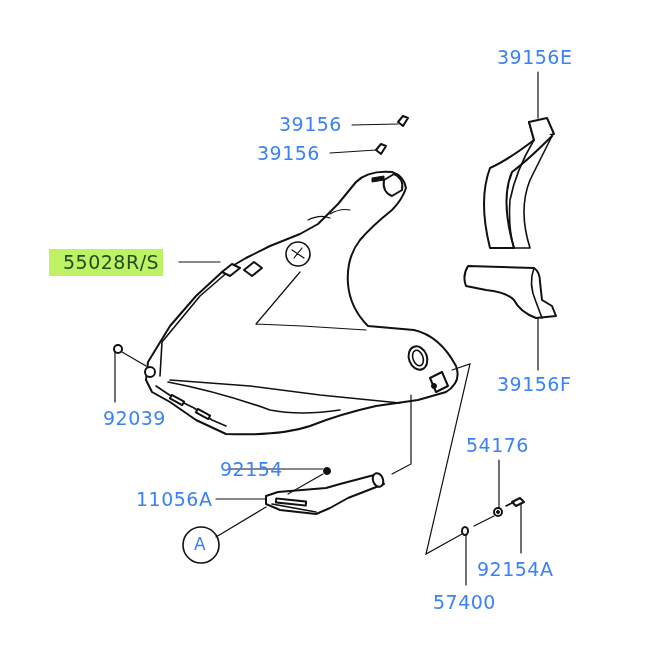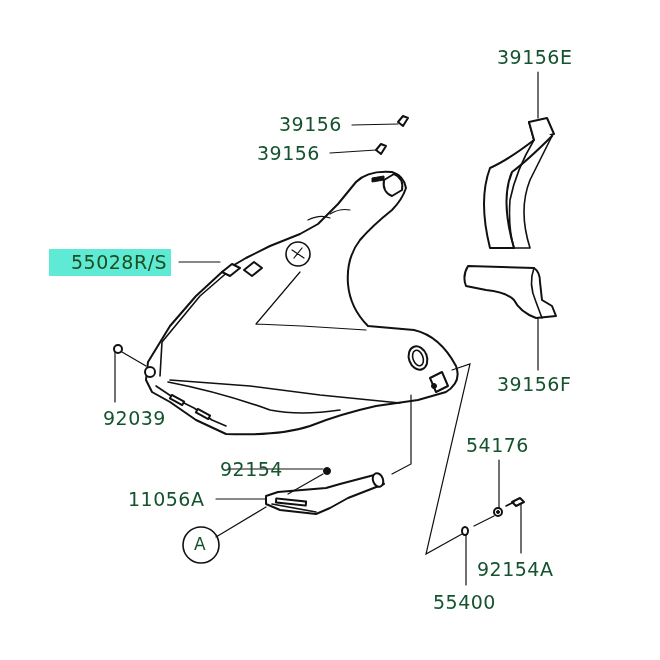--- a/index.html
+++ b/index.html
@@ -2,30 +2,30 @@
 <html><head>
   <meta charset="utf-8">
   <style>
     html, body { margin: 0; padding: 0; background: #ffffff; }
     body { width: 660px; height: 660px; position: relative; overflow: hidden; }
     #diagram { position: absolute; left: 0; top: 0; width: 660px; height: 660px; }
     .lbl {
       position: absolute;
       font-family: "DejaVu Sans", sans-serif;
       font-size: 19px;
-      color: #14532d;
+      color: #3b82f6;
       letter-spacing: 0.5px;
       white-space: nowrap;
       line-height: 1;
       font-weight: normal;
     }
     .hl {
-      background: #5eead4;
+      background: #bef264;
       color: #1e4d1e;
-      padding: 4px 4px 4px 22px;
+      padding: 4px 4px 4px 14px;
     }
     svg .o { fill: #ffffff; stroke: #111; stroke-width: 2; stroke-linejoin: round; stroke-linecap: round; }
     svg .l { fill: none; stroke: #111; stroke-width: 1.6; stroke-linecap: round; stroke-linejoin: round; }
     svg .t { fill: none; stroke: #111; stroke-width: 1.2; stroke-linecap: round; }
     svg .d { fill: #111; stroke: #111; stroke-width: 1; }
   </style>
 </head>
 <body>
 
 <div id="diagram">
@@ -128,18 +128,18 @@
   </svg>
 
   
   <div class="lbl hl" style="left:49px; top:249px;">55028R/S</div>
   <div class="lbl" style="left:279px; top:115px;">39156</div>
   <div class="lbl" style="left:257px; top:144px;">39156</div>
   <div class="lbl" style="left:497px; top:48px;">39156E</div>
   <div class="lbl" style="left:497px; top:375px;">39156F</div>
   <div class="lbl" style="left:80px; top:409px;margin-left:23px;">92039</div>
   <div class="lbl" style="left:220px; top:460px;">92154</div>
-  <div class="lbl" style="left:128px; top:490px;text-align:right;">11056A</div>
+  <div class="lbl" style="left:136px; top:490px;text-align:right;">11056A</div>
   <div class="lbl" style="left:466px; top:436px;">54176</div>
   <div class="lbl" style="left:477px; top:560px;">92154A</div>
-  <div class="lbl" style="left:433px; top:593px;">55400</div>
+  <div class="lbl" style="left:433px; top:593px;">57400</div>
   <div class="lbl" style="left:194px; top:536px; font-size:17px;">A</div>
 </div>
 
 </body></html>

